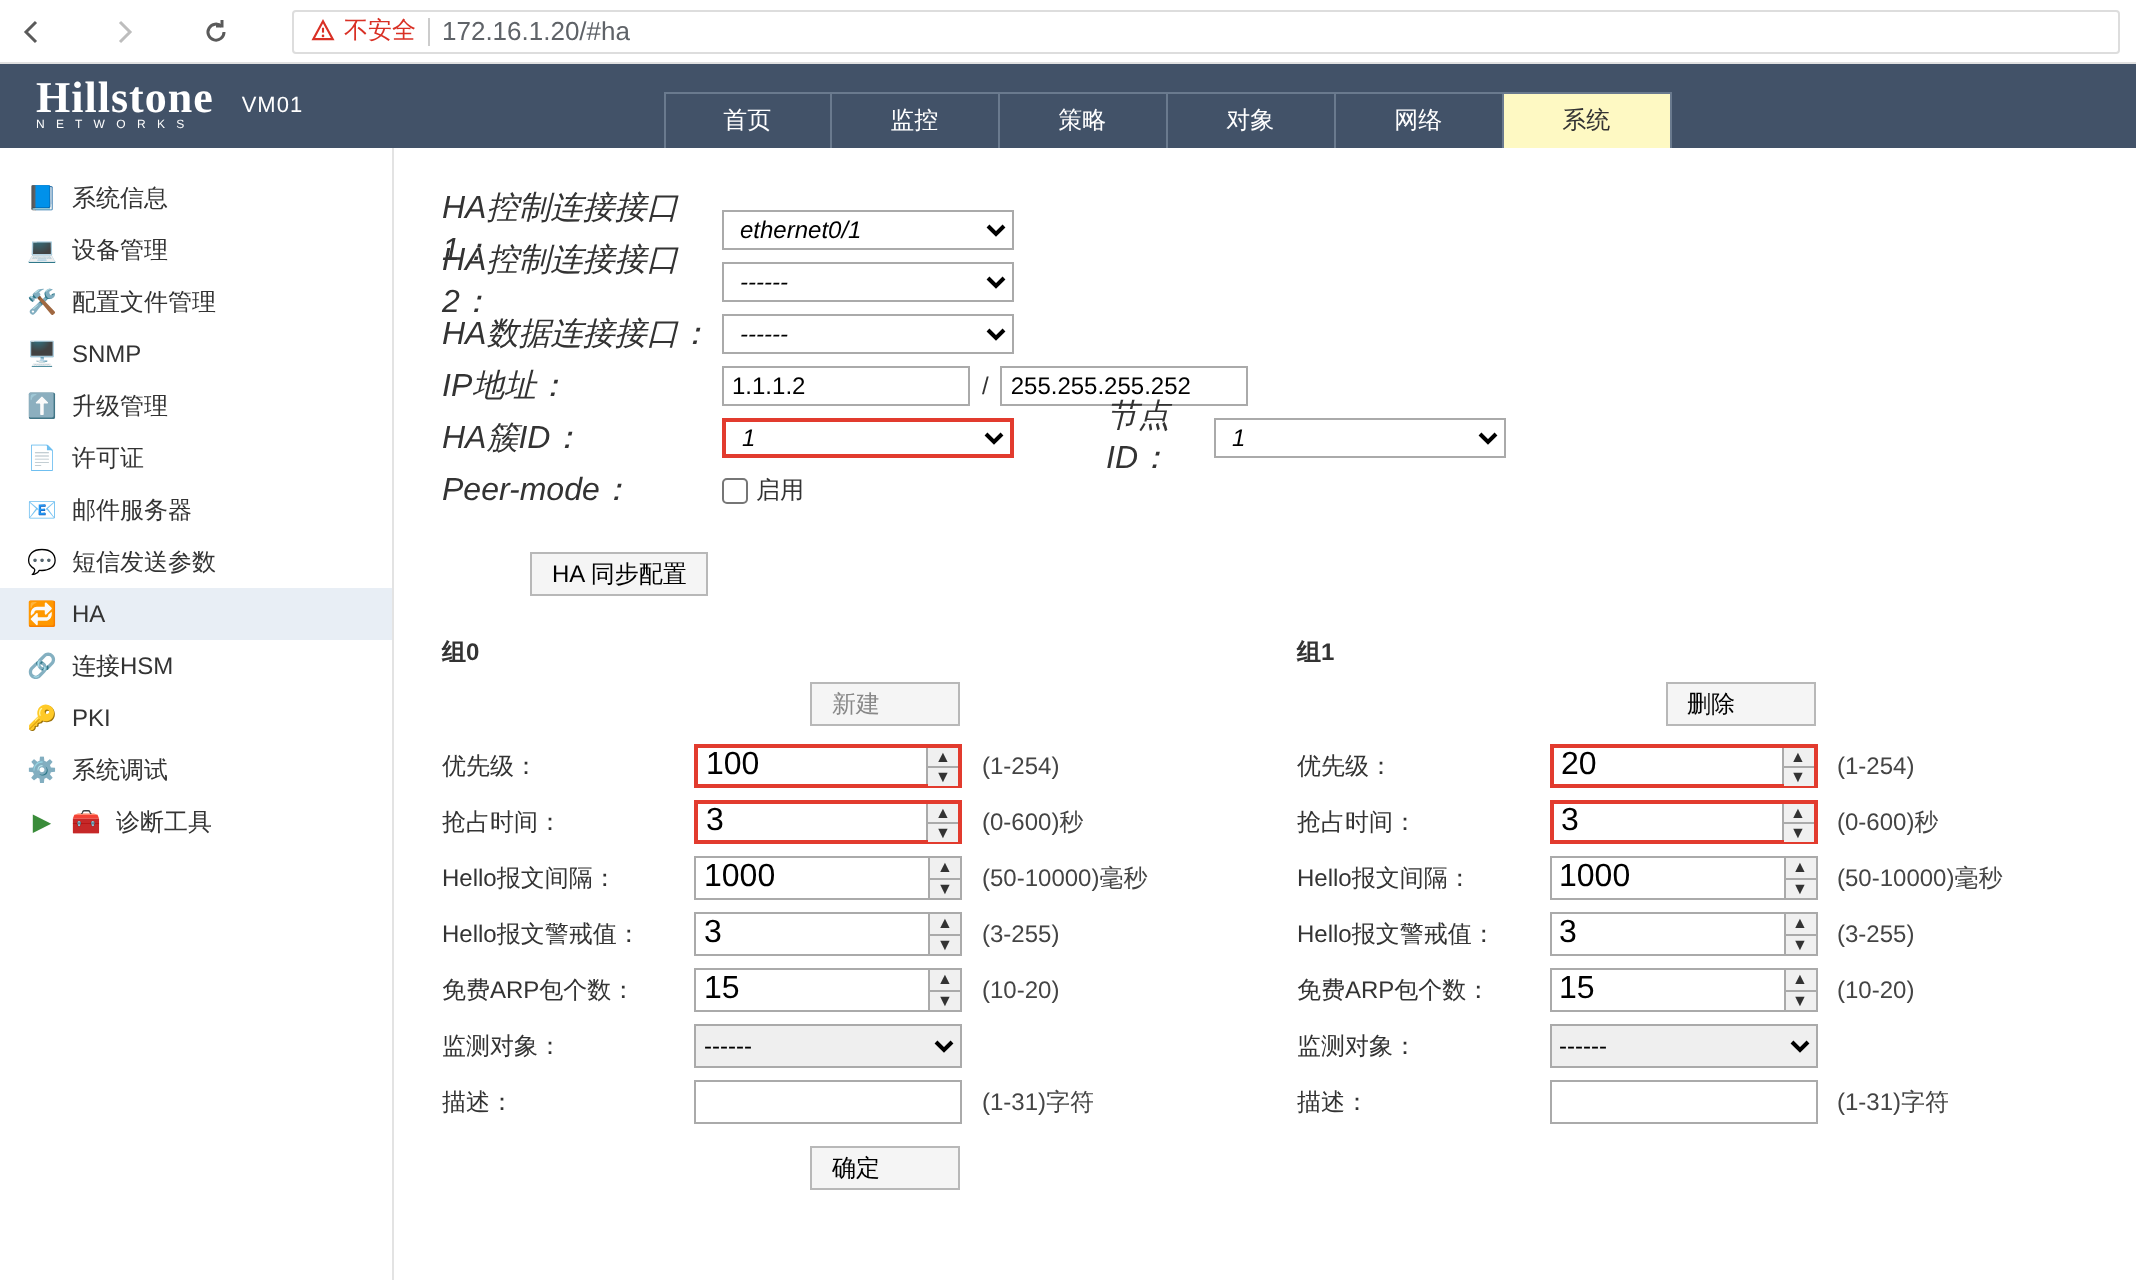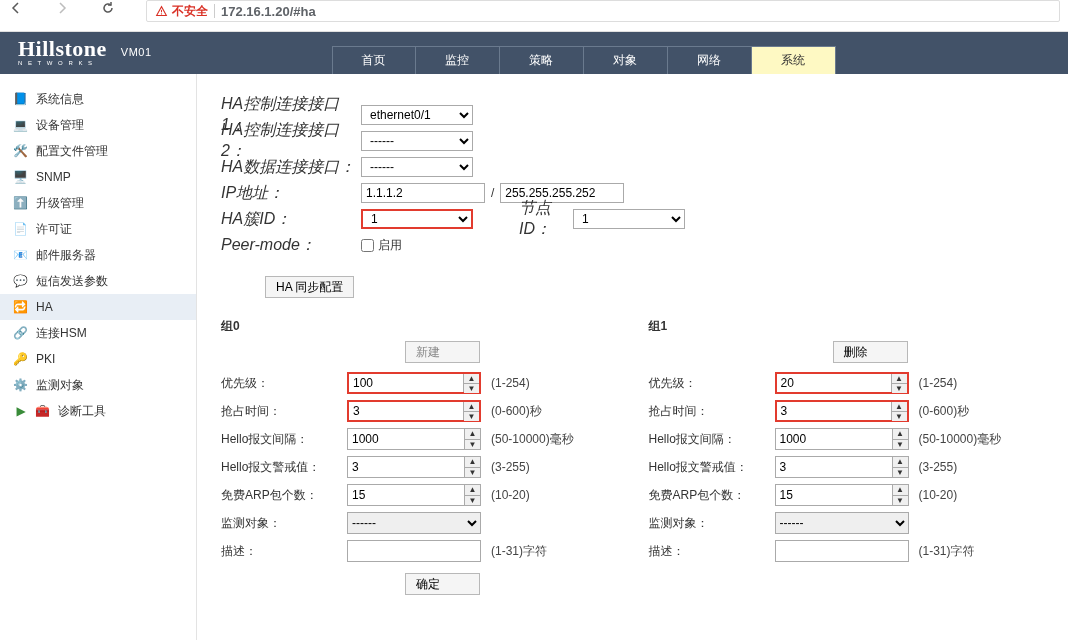--- a/index.html
+++ b/index.html
@@ -1,19 +1,19 @@
 <!DOCTYPE html>
 <html><head>
 <meta charset="utf-8">
 <style>
 * { box-sizing: border-box; margin: 0; padding: 0; font-family: "Microsoft YaHei", Arial, sans-serif; }
 body { background: #fff; width: 1068px; height: 640px; overflow: hidden; font-size: 12px; color: #333; }
 
 
-.browser-bar { height: 32px; background: #fff; display: flex; padding: 0 8px; gap: 30px; border-bottom: 1px solid #e0e0e0; font-weight: bold; }
+.browser-bar { height: 32px; background: #fff; display: flex; align-items: center; padding: 0 8px; gap: 30px; border-bottom: 1px solid #e0e0e0; }
 .browser-bar .nav-btn { width: 16px; height: 16px; display: flex; align-items: center; justify-content: center; color: #5a5a5a; cursor: pointer; }
 .browser-bar .url-box { flex: 1; height: 22px; border: 1px solid #ddd; background: #fff; display: flex; align-items: center; padding: 0 8px; gap: 6px; border-radius: 2px; }
 .browser-bar .warn { color: #d93025; display: flex; align-items: center; gap: 4px; font-size: 12px; }
 .browser-bar .url-divider { width: 1px; height: 14px; background: #ccc; }
 .browser-bar .url-text { color: #5f6368; font-size: 13px; }
 
 
 .app-header { height: 42px; background: #425268; display: flex; align-items: flex-end; padding-left: 18px; }
 .logo { color: #fff; display: flex; align-items: baseline; gap: 14px; padding-bottom: 8px; }
 .logo .brand { font-size: 22px; font-weight: bold; letter-spacing: 0.5px; font-family: Georgia, 'Times New Roman', serif; }
@@ -27,37 +27,37 @@
 .layout { display: flex; height: calc(640px - 32px - 42px); }
 .sidebar { width: 197px; background: #fff; border-right: 1px solid #e3e3e3; padding-top: 12px; }
 .side-item { height: 26px; display: flex; align-items: center; gap: 8px; padding-left: 14px; cursor: pointer; font-size: 12px; color: #333; }
 .side-item.active { background: #e8eef5; }
 .side-icon { width: 14px; height: 14px; display: flex; align-items: center; justify-content: center; font-size: 12px; }
 
 .main { flex: 1; padding: 28px 24px 10px 24px; overflow: auto; }
 .form-row { display: flex; align-items: center; height: 26px; }
 .form-row .lbl { width: 140px; font-size: 16px; font-style: italic; }
 .sel, .txt { height: 20px; border: 1px solid #aaa; background: #fff; font-size: 12px; padding: 0 4px; }
-.sel { width: 112px; }
+.sel { width: 146px; font-style: italic; }
 .txt { width: 124px; }
 .slash { margin: 0 6px; }
 select.sel { appearance: auto; }
 
 .red-box { border: 2px solid #e23b2e !important; }
 
 .btn { height: 22px; padding: 0 10px; background: #f5f5f5; border: 1px solid #b8b8b8; font-size: 12px; cursor: pointer; display: inline-flex; align-items: center; margin-left: 44px; }
 
 .groups { display: flex; gap: 32px; margin-top: 10px; }
 .group { flex: 1; }
 .group-title { font-weight: bold; margin-top: 10px; margin-bottom: 6px; font-size: 12px; }
 .group .btn-row { padding-left: 140px; margin-bottom: 6px; }
 .grow { display: flex; align-items: center; height: 28px; }
 .grow .lbl { width: 126px; font-size: 12px; }
 .numbox { display: flex; height: 22px; width: 134px; border: 1px solid #aaa; }
-.numbox input { border: none; flex: 1; padding: 0 4px; font-size: 12px; width: 100%; }
+.numbox input { border: none; flex: 1; padding: 0 4px; font-size: 16px; width: 100%; }
 .numbox .steppers { width: 16px; display: flex; flex-direction: column; border-left: 1px solid #aaa; }
 .numbox .steppers span { flex: 1; display: flex; align-items: center; justify-content: center; font-size: 8px; cursor: pointer; background: #f0f0f0; }
 .numbox .steppers span + span { border-top: 1px solid #aaa; }
 .hint { margin-left: 10px; font-size: 12px; color: #444; }
 .selwide { width: 134px; height: 22px; border: 1px solid #aaa; font-size: 12px; }
 .desc { width: 134px; height: 22px; border: 1px solid #aaa; }
 
 .confirm-row { padding-left: 140px; margin-top: 8px; }
 
 .chk { margin-right: 4px; }
@@ -159,21 +159,21 @@
     <div class="side-item">
         <span class="side-icon">🔗</span>
         <span>连接HSM</span>
       </div>
     <div class="side-item">
         <span class="side-icon">🔑</span>
         <span>PKI</span>
       </div>
     <div class="side-item">
         <span class="side-icon">⚙️</span>
-        <span>监测对象</span>
+        <span>系统调试</span>
       </div>
     <div class="side-item">
         <span class="side-icon" style="color:#3a8c3a">▶</span>
         <span class="side-icon">🧰</span>
         <span>诊断工具</span>
       </div>
   </div>
 
   <div class="main">
     <div class="form-row">

